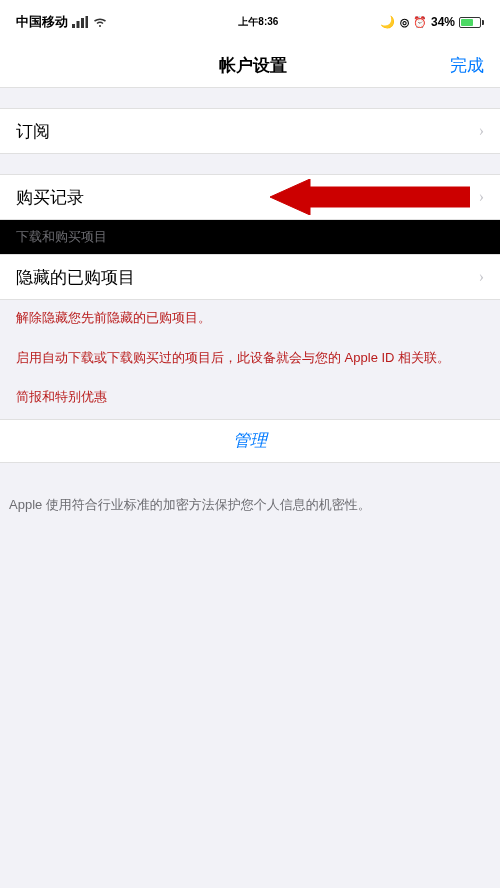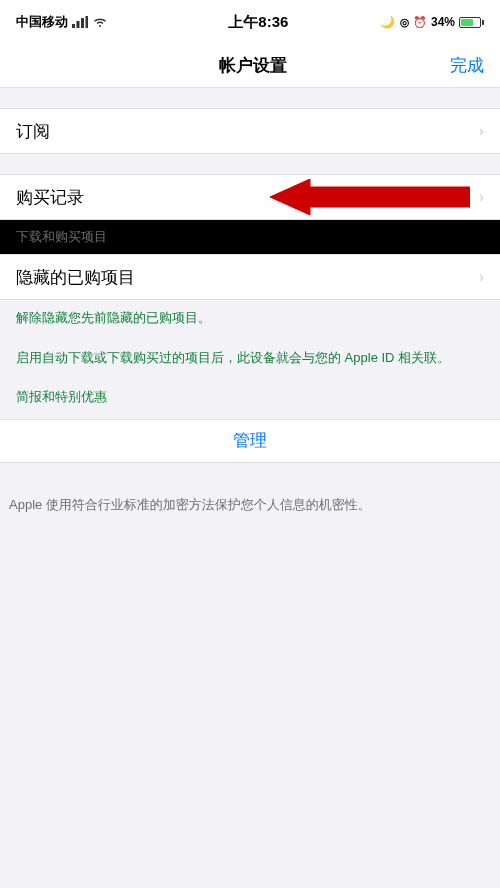--- a/index.html
+++ b/index.html
@@ -29,21 +29,21 @@
     }
 
     .status-left {
       display: flex;
       align-items: center;
       gap: 4px;
       font-size: 13px;
     }
 
     .status-center {
-      font-size: 15px;
+      font-size: 10px;
       font-weight: 600;
       margin-left: 28px;
     }
 
     .status-right {
       display: flex;
       align-items: center;
       gap: 4px;
       font-size: 12px;
     }
@@ -151,40 +151,41 @@
     .section-text {
       padding: 8px 16px 8px 16px;
       font-size: 13px;
       color: #6d6d72;
       background: #000000;
     }
 
     .section-text-below {
       padding: 8px 16px 12px 16px;
       font-size: 13px;
-      color: #15803d;
+      color: #b91c1c;
       background: #f2f2f7;
       line-height: 1.5;
     }
 
     
     .manage-section {
       background: #fff;
       border-top: 1px solid #e0e0e0;
       border-bottom: 1px solid #e0e0e0;
       display: flex;
       align-items: center;
       justify-content: center;
       height: 44px;
     }
 
     .manage-button {
       font-size: 17px;
       color: #007aff;
       cursor: pointer;
+      font-style: italic;
     }
 
     
     .footer-section {
       background: #f2f2f7;
       padding: 12px 9px;
     }
 
     .footer-text {
       font-size: 13px;

